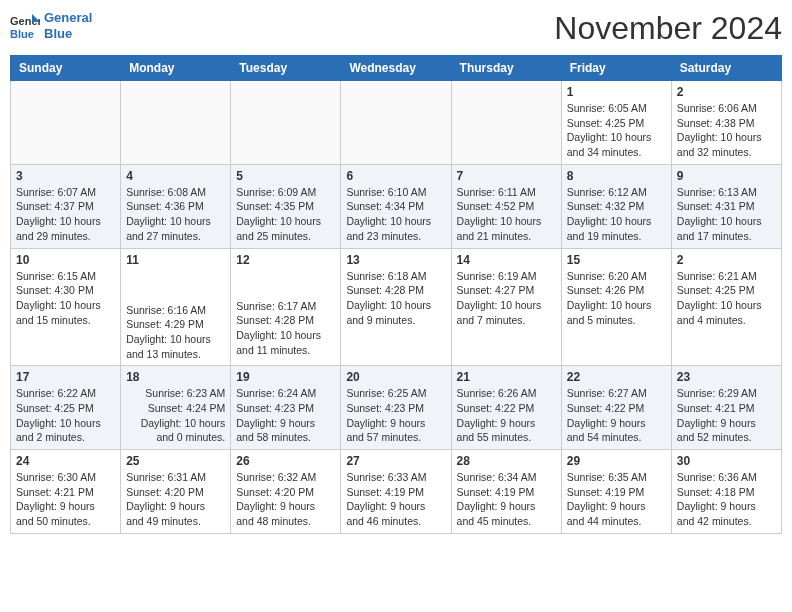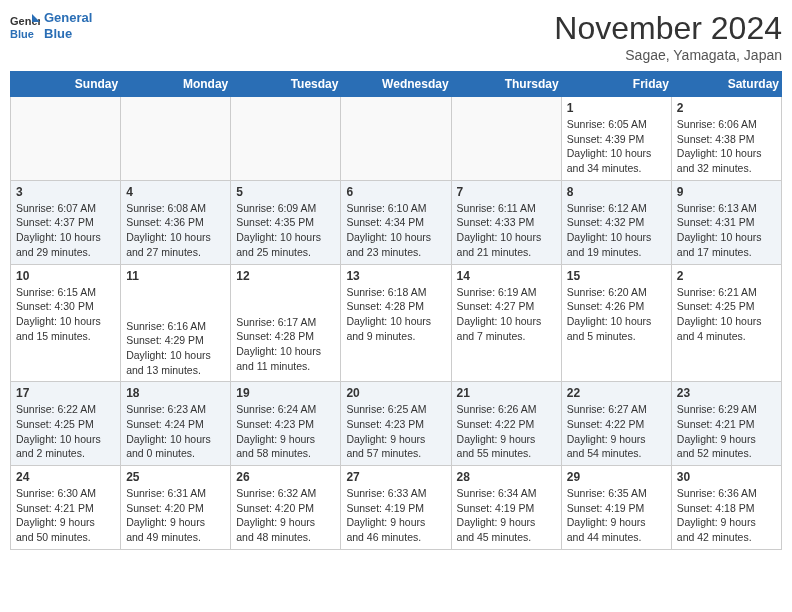--- a/index.html
+++ b/index.html
@@ -47,22 +47,22 @@
       color: #555;
     }
     .calendar {
       width: 100%;
       border-collapse: collapse;
       font-size: 11px;
     }
     .calendar th {
       background: #2a6eb5;
       color: #fff;
-      text-align: right;
-      padding: 5px 2px;
+      text-align: left;
+      padding: 5px 8px;
       font-size: 12px;
       border: 1px solid #2a6eb5;
     }
     .calendar td {
       border: 1px solid #ccc;
       vertical-align: top;
       padding: 4px 5px;
       width: calc(100% / 7);
       min-height: 80px;
       background: #fff;
@@ -99,21 +99,20 @@
       <text x="0" y="26" font-size="11" font-weight="bold" fill="#2a6eb5">Blue</text>
       <polygon points="22,2 30,10 22,10" fill="#2a6eb5"></polygon>
     </svg>
     <div class="logo-text">
       <div><span>General</span></div>
       <div><span style="color:#2a6eb5">Blue</span></div>
     </div>
   </div>
   <div class="title-block">
     <div class="month-title">November 2024</div>
-    <div class="location">Sagae, Yamagata, Japan</div>
   </div>
 </div>
 
 <table class="calendar">
   <thead>
     <tr id="weekday-row">
         <th>Sunday</th>
         <th>Monday</th>
         <th>Tuesday</th>
         <th>Wednesday</th>
@@ -125,21 +124,21 @@
   <tbody id="calendar-body">
       <tr>
         <td class="empty"></td>
         <td class="empty"></td>
         <td class="empty"></td>
         <td class="empty"></td>
         <td class="empty"></td>
         <td>
           <span class="day-num">1</span>
           <div class="day-info" style="white-space: pre-line;">Sunrise: 6:05 AM
-Sunset: 4:39 PM
+Sunset: 4:25 PM
 Daylight: 10 hours
 and 34 minutes.</div>
         </td>
         <td>
           <span class="day-num">2</span>
           <div class="day-info" style="white-space: pre-line;">Sunrise: 6:06 AM
 Sunset: 4:38 PM
 Daylight: 10 hours
 and 32 minutes.</div>
         </td>
@@ -169,21 +168,21 @@
         <td>
           <span class="day-num">6</span>
           <div class="day-info" style="white-space: pre-line;">Sunrise: 6:10 AM
 Sunset: 4:34 PM
 Daylight: 10 hours
 and 23 minutes.</div>
         </td>
         <td>
           <span class="day-num">7</span>
           <div class="day-info" style="white-space: pre-line;">Sunrise: 6:11 AM
-Sunset: 4:33 PM
+Sunset: 4:52 PM
 Daylight: 10 hours
 and 21 minutes.</div>
         </td>
         <td>
           <span class="day-num">8</span>
           <div class="day-info" style="white-space: pre-line;">Sunrise: 6:12 AM
 Sunset: 4:32 PM
 Daylight: 10 hours
 and 19 minutes.</div>
         </td>
@@ -249,21 +248,21 @@
       <tr>
         <td>
           <span class="day-num">17</span>
           <div class="day-info" style="white-space: pre-line;">Sunrise: 6:22 AM
 Sunset: 4:25 PM
 Daylight: 10 hours
 and 2 minutes.</div>
         </td>
         <td>
           <span class="day-num">18</span>
-          <div class="day-info" style="white-space: pre-line;">Sunrise: 6:23 AM
+          <div class="day-info" style="white-space: pre-line; text-align: right;">Sunrise: 6:23 AM
 Sunset: 4:24 PM
 Daylight: 10 hours
 and 0 minutes.</div>
         </td>
         <td>
           <span class="day-num">19</span>
           <div class="day-info" style="white-space: pre-line;">Sunrise: 6:24 AM
 Sunset: 4:23 PM
 Daylight: 9 hours
 and 58 minutes.</div>

